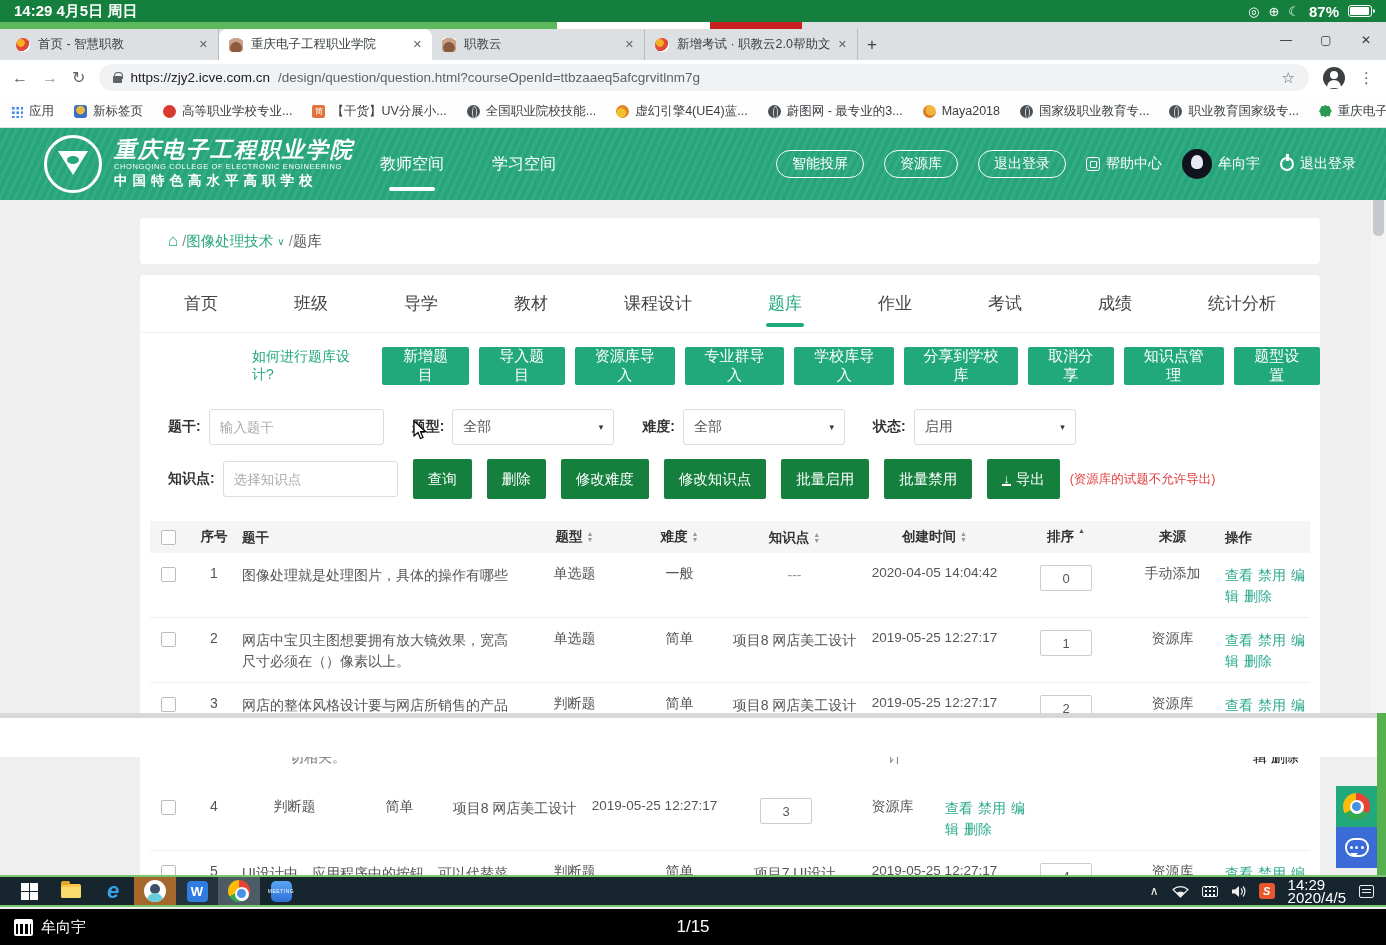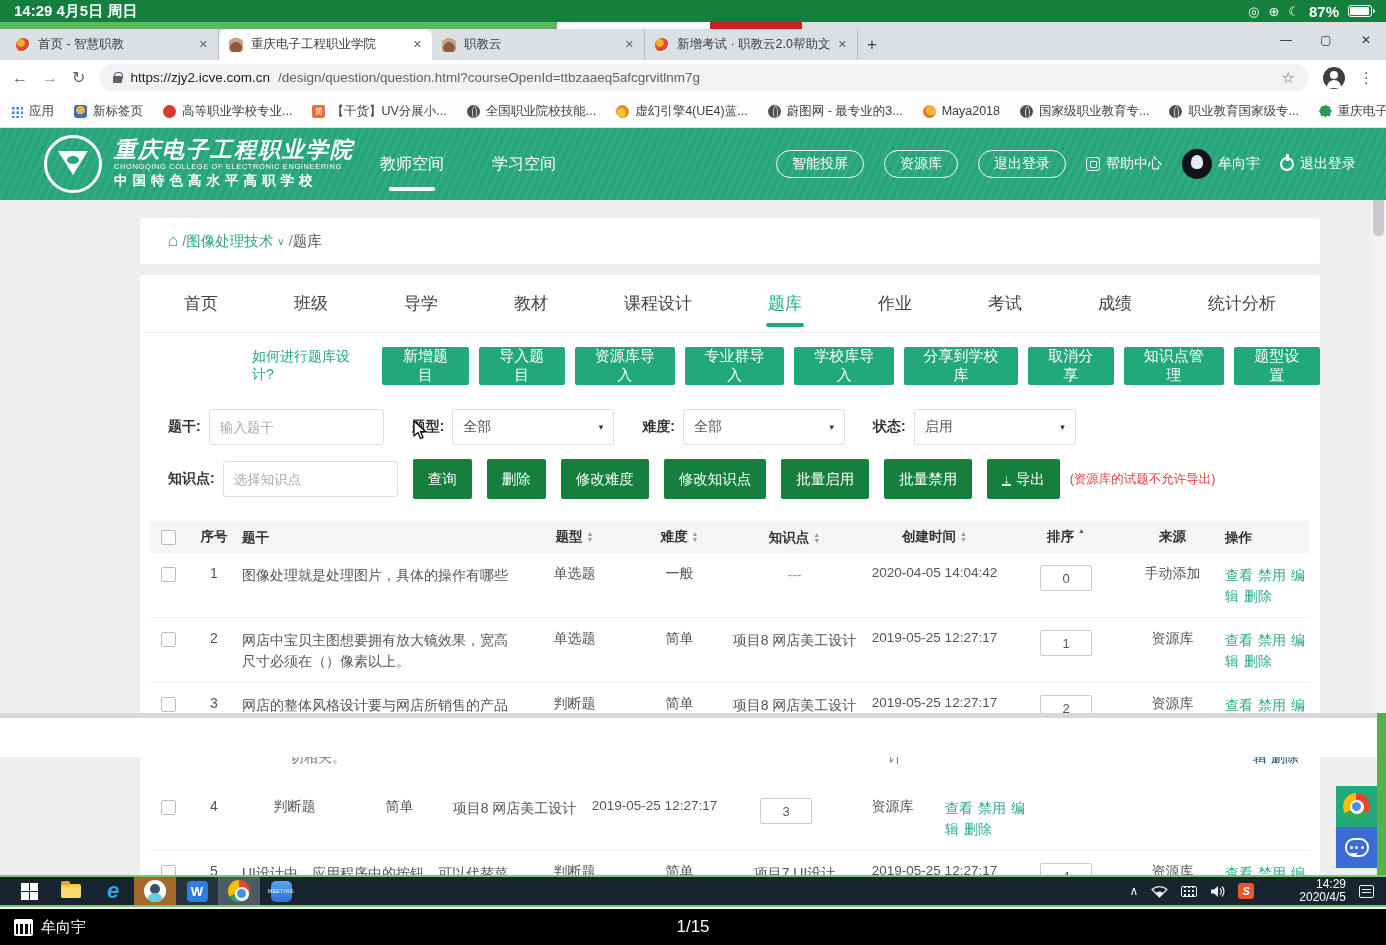--- a/index.html
+++ b/index.html
@@ -136,21 +136,21 @@
   .sorts i.on { color:#555; }
   .order-input { width:52px; height:26px; border:1px solid #ccc; border-radius:2px; text-align:center; font-size:13px; color:#555; font-family:inherit;}
   .ops a { color:#2aa98c; text-decoration:none; margin-right:5px; }
   .gray { color:#999; }
   .spacer-row { height:38px; }
 
   
   .band { position:absolute; left:0; top:713px; width:1386px; height:44px; background:#fff; border-top:5px solid #d8d8d8; z-index:40; }
   .fragment { position:absolute; z-index:41; height:14px; overflow:hidden; font-size:14px; color:#777; }
   .fragment span { display:block; margin-top:-8px; }
-  .frag-ops { color:#0c4a6e; }
+  .frag-ops { color:#000000; }
 
   
   .scrollbar { position:absolute; left:1371px; top:128px; width:15px; height:585px; background:#f3f3f3; z-index:30; }
   .scrollbar .sb-up { width:15px; height:14px; display:flex; align-items:center; justify-content:center; font-size:8px; color:#888; }
   .scrollbar .sb-thumb { position:absolute; left:2px; top:18px; width:11px; height:90px; background:#c5c8cc; border-radius:5px; }
 
   
   .right-strip { position:absolute; left:1377px; top:713px; width:9px; height:162px; background:#56b04e; z-index:42; }
   .side-tiles { position:absolute; left:1336px; top:786px; width:41px; z-index:45; }
   .tile { width:41px; height:41px; display:flex; align-items:center; justify-content:center; }
@@ -181,21 +181,21 @@
   .edge-ic { color:#35a3e8; font-size:22px; font-weight:bold; font-style:italic; line-height:20px;}
   .avatar-app { width:22px; height:22px; border-radius:50%; background:#fff; position:relative; overflow:hidden;}
   .avatar-app::before{content:""; position:absolute; left:6px; top:4px; width:10px; height:10px; border-radius:50%; background:#3d4f66;}
   .avatar-app::after{content:""; position:absolute; left:3px; top:13px; width:16px; height:9px; border-radius:8px 8px 0 0; background:#68cdd8;}
   .wps-ic { width:21px; height:21px; border-radius:4px; background:#2f7de0; color:#fff; font-size:13px; font-weight:bold; display:flex; align-items:center; justify-content:center;}
   .meet-ic { width:21px; height:21px; border-radius:5px; background:linear-gradient(#58a7f2,#2f6fd6); color:#fff; font-size:5px; display:flex; align-items:center; justify-content:center; letter-spacing:.5px;}
   .tb-right { margin-left:auto; display:flex; align-items:center; gap:13px; margin-right:12px; color:#fff; }
   .tray-ic { font-size:12px; color:#eee; }
   .kbd-ic { width:16px; height:11px; border:1px solid #eee; border-radius:2px; background-image:radial-gradient(#eee .8px, transparent .9px); background-size:4px 4px; background-position:1px 2px;}
   .sogou { width:16px; height:16px; border-radius:3px; background:#e8562b; color:#fff; font-size:11px; font-weight:bold; display:flex; align-items:center; justify-content:center; font-style:italic;}
-  .tb-clock { text-align:right; font-size:12px; line-height:13px;margin-left:32px; }
+  .tb-clock { text-align:left; font-size:15px; line-height:13px; }
   .notif-ic { width:15px; height:13px; border:1px solid #eee; border-radius:2px; position:relative;}
   .notif-ic::before{content:""; position:absolute; left:2px; top:3px; width:9px; height:1.5px; background:#eee; box-shadow:0 3px 0 #eee;}
 
   
   .bottom-bar { position:absolute; left:0; top:909px; width:1386px; height:36px; background:#000; color:#fff;
     display:flex; align-items:center; padding:0 14px; z-index:60; }
   .wm-ic { width:19px; height:17px; border:2px solid #fff; border-radius:2px; margin-right:8px;
     background:repeating-linear-gradient(90deg, transparent 0 2px, #fff 2px 4px, transparent 4px 5px); border-top-width:5px;}
   .wm-name { font-size:15px; }
   .page-ind { position:absolute; left:0; right:0; text-align:center; font-size:17px; }

